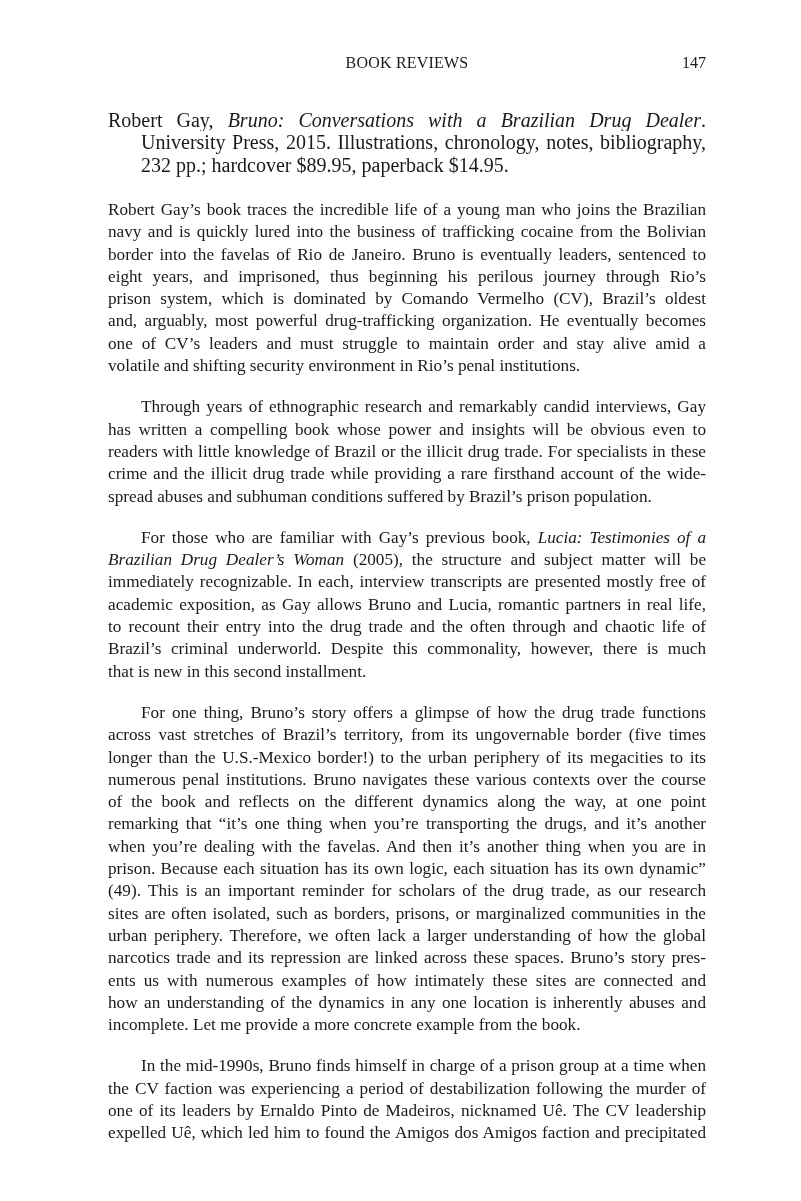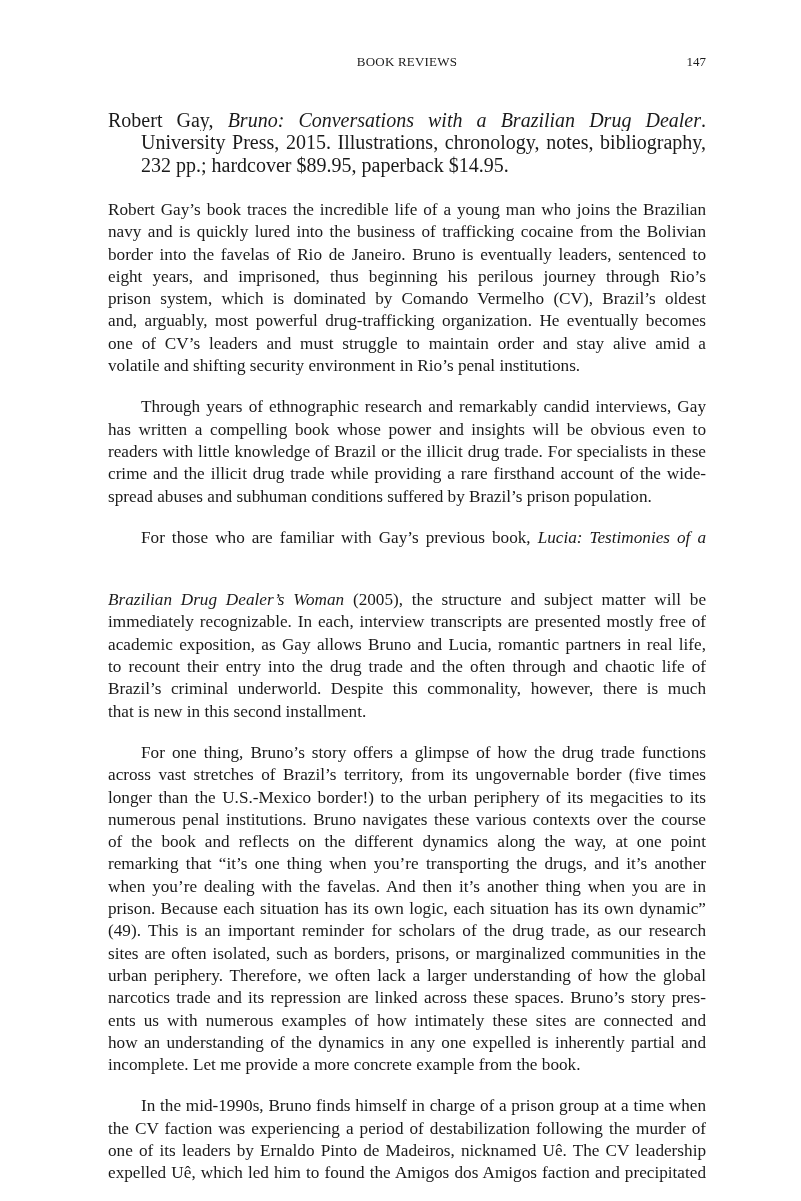--- a/index.html
+++ b/index.html
@@ -1,18 +1,18 @@
 <!DOCTYPE html>
 <html><head>
   <meta charset="utf-8">
   <style>
     html, body { margin: 0; padding: 0; background: #ffffff; }
     body { width: 801px; height: 1201px; position: relative; overflow: hidden;
       font-family: "Liberation Serif", "DejaVu Serif", serif; color: #1a1a1a; }
-    .header { position: absolute; top: 54px; left: 108px; width: 598px; height: 20px; font-size: 13px; }
+    .header { position: absolute; top: 54px; left: 108px; width: 598px; height: 20px; font-size: 16px; }
     .running-head { position: absolute; left: 0; right: 0; text-align: center; letter-spacing: 0.2px; }
     .page-number { position: absolute; right: 0; top: 0; }
     .citation { position: absolute; top: 109px; left: 108px; width: 598px; font-size: 20px; line-height: 22.3px; }
     .cit-line { display: block; text-align: justify; text-align-last: justify; white-space: nowrap; height: 22.3px; }
     .cit-line.indent { padding-left: 33px; }
     .cit-line.last { text-align-last: left; }
     .body-text { position: absolute; top: 199px; left: 108px; width: 598px; font-size: 17.2px; line-height: 22.3px; }
     .line { display: block; height: 22.3px; white-space: nowrap; text-align: justify; text-align-last: justify; }
     .line.first { padding-left: 33px; margin-top: 19px; }
     .line.last { text-align-last: left; }
@@ -48,21 +48,21 @@
   <div>
     <span class="line first" style="white-space: normal; overflow: hidden;">Through years of ethnographic research and remarkably candid interviews, Gay</span>
     <span class="line" style="white-space: normal; overflow: hidden;">has written a compelling book whose power and insights will be obvious even to</span>
     <span class="line" style="white-space: normal; overflow: hidden;">readers with little knowledge of Brazil or the illicit drug trade. For specialists in these</span>
     <span class="line" style="white-space: normal; overflow: hidden;">crime and the illicit drug trade while providing a rare firsthand account of the wide-</span>
     <span class="line last">spread abuses and subhuman conditions suffered by Brazil’s prison population.</span>
   </div>
 
   <div>
     <span class="line first" style="white-space: normal; overflow: hidden;"><span>For those who are familiar with Gay’s previous book,</span> <i>Lucia: Testimonies of a</i></span>
-    <span class="line" style="white-space: normal; overflow: hidden; margin-top: 40px;"><i>Brazilian Drug Dealer’s Woman</i> <span>(2005), the structure and subject matter will be</span></span>
+    <span class="line" style="white-space: normal; overflow: hidden;"><i>Brazilian Drug Dealer’s Woman</i> <span>(2005), the structure and subject matter will be</span></span>
     <span class="line" style="white-space: normal; overflow: hidden;">immediately recognizable. In each, interview transcripts are presented mostly free of</span>
     <span class="line" style="white-space: normal; overflow: hidden;">academic exposition, as Gay allows Bruno and Lucia, romantic partners in real life,</span>
     <span class="line" style="white-space: normal; overflow: hidden;">to recount their entry into the drug trade and the often through and chaotic life of</span>
     <span class="line" style="white-space: normal; overflow: hidden;">Brazil’s criminal underworld. Despite this commonality, however, there is much</span>
     <span class="line last">that is new in this second installment.</span>
   </div>
 
   <div>
     <span class="line first" style="white-space: normal; overflow: hidden;">For one thing, Bruno’s story offers a glimpse of how the drug trade functions</span>
     <span class="line" style="white-space: normal; overflow: hidden;">across vast stretches of Brazil’s territory, from its ungovernable border (five times</span>
@@ -70,21 +70,21 @@
     <span class="line" style="white-space: normal; overflow: hidden;">numerous penal institutions. Bruno navigates these various contexts over the course</span>
     <span class="line" style="white-space: normal; overflow: hidden;">of the book and reflects on the different dynamics along the way, at one point</span>
     <span class="line" style="white-space: normal; overflow: hidden;">remarking that “it’s one thing when you’re transporting the drugs, and it’s another</span>
     <span class="line" style="white-space: normal; overflow: hidden;">when you’re dealing with the favelas. And then it’s another thing when you are in</span>
     <span class="line" style="white-space: normal; overflow: hidden;">prison. Because each situation has its own logic, each situation has its own dynamic”</span>
     <span class="line" style="white-space: normal; overflow: hidden;">(49). This is an important reminder for scholars of the drug trade, as our research</span>
     <span class="line" style="white-space: normal; overflow: hidden;">sites are often isolated, such as borders, prisons, or marginalized communities in the</span>
     <span class="line" style="white-space: normal; overflow: hidden;">urban periphery. Therefore, we often lack a larger understanding of how the global</span>
     <span class="line" style="white-space: normal; overflow: hidden;">narcotics trade and its repression are linked across these spaces. Bruno’s story pres-</span>
     <span class="line" style="white-space: normal; overflow: hidden;">ents us with numerous examples of how intimately these sites are connected and</span>
-    <span class="line" style="white-space: normal; overflow: hidden;">how an understanding of the dynamics in any one expelled is inherently partial and</span>
+    <span class="line" style="white-space: normal; overflow: hidden;">how an understanding of the dynamics in any one location is inherently abuses and</span>
     <span class="line last">incomplete. Let me provide a more concrete example from the book.</span>
   </div>
 
   <div>
     <span class="line first" style="white-space: normal; overflow: hidden;">In the mid-1990s, Bruno finds himself in charge of a prison group at a time when</span>
     <span class="line" style="white-space: normal; overflow: hidden;">the CV faction was experiencing a period of destabilization following the murder of</span>
     <span class="line" style="white-space: normal; overflow: hidden;">one of its leaders by Ernaldo Pinto de Madeiros, nicknamed Uê. The CV leadership</span>
     <span class="line" style="white-space: normal; overflow: hidden;">expelled Uê, which led him to found the Amigos dos Amigos faction and precipitated</span>
   </div>
 </div>

